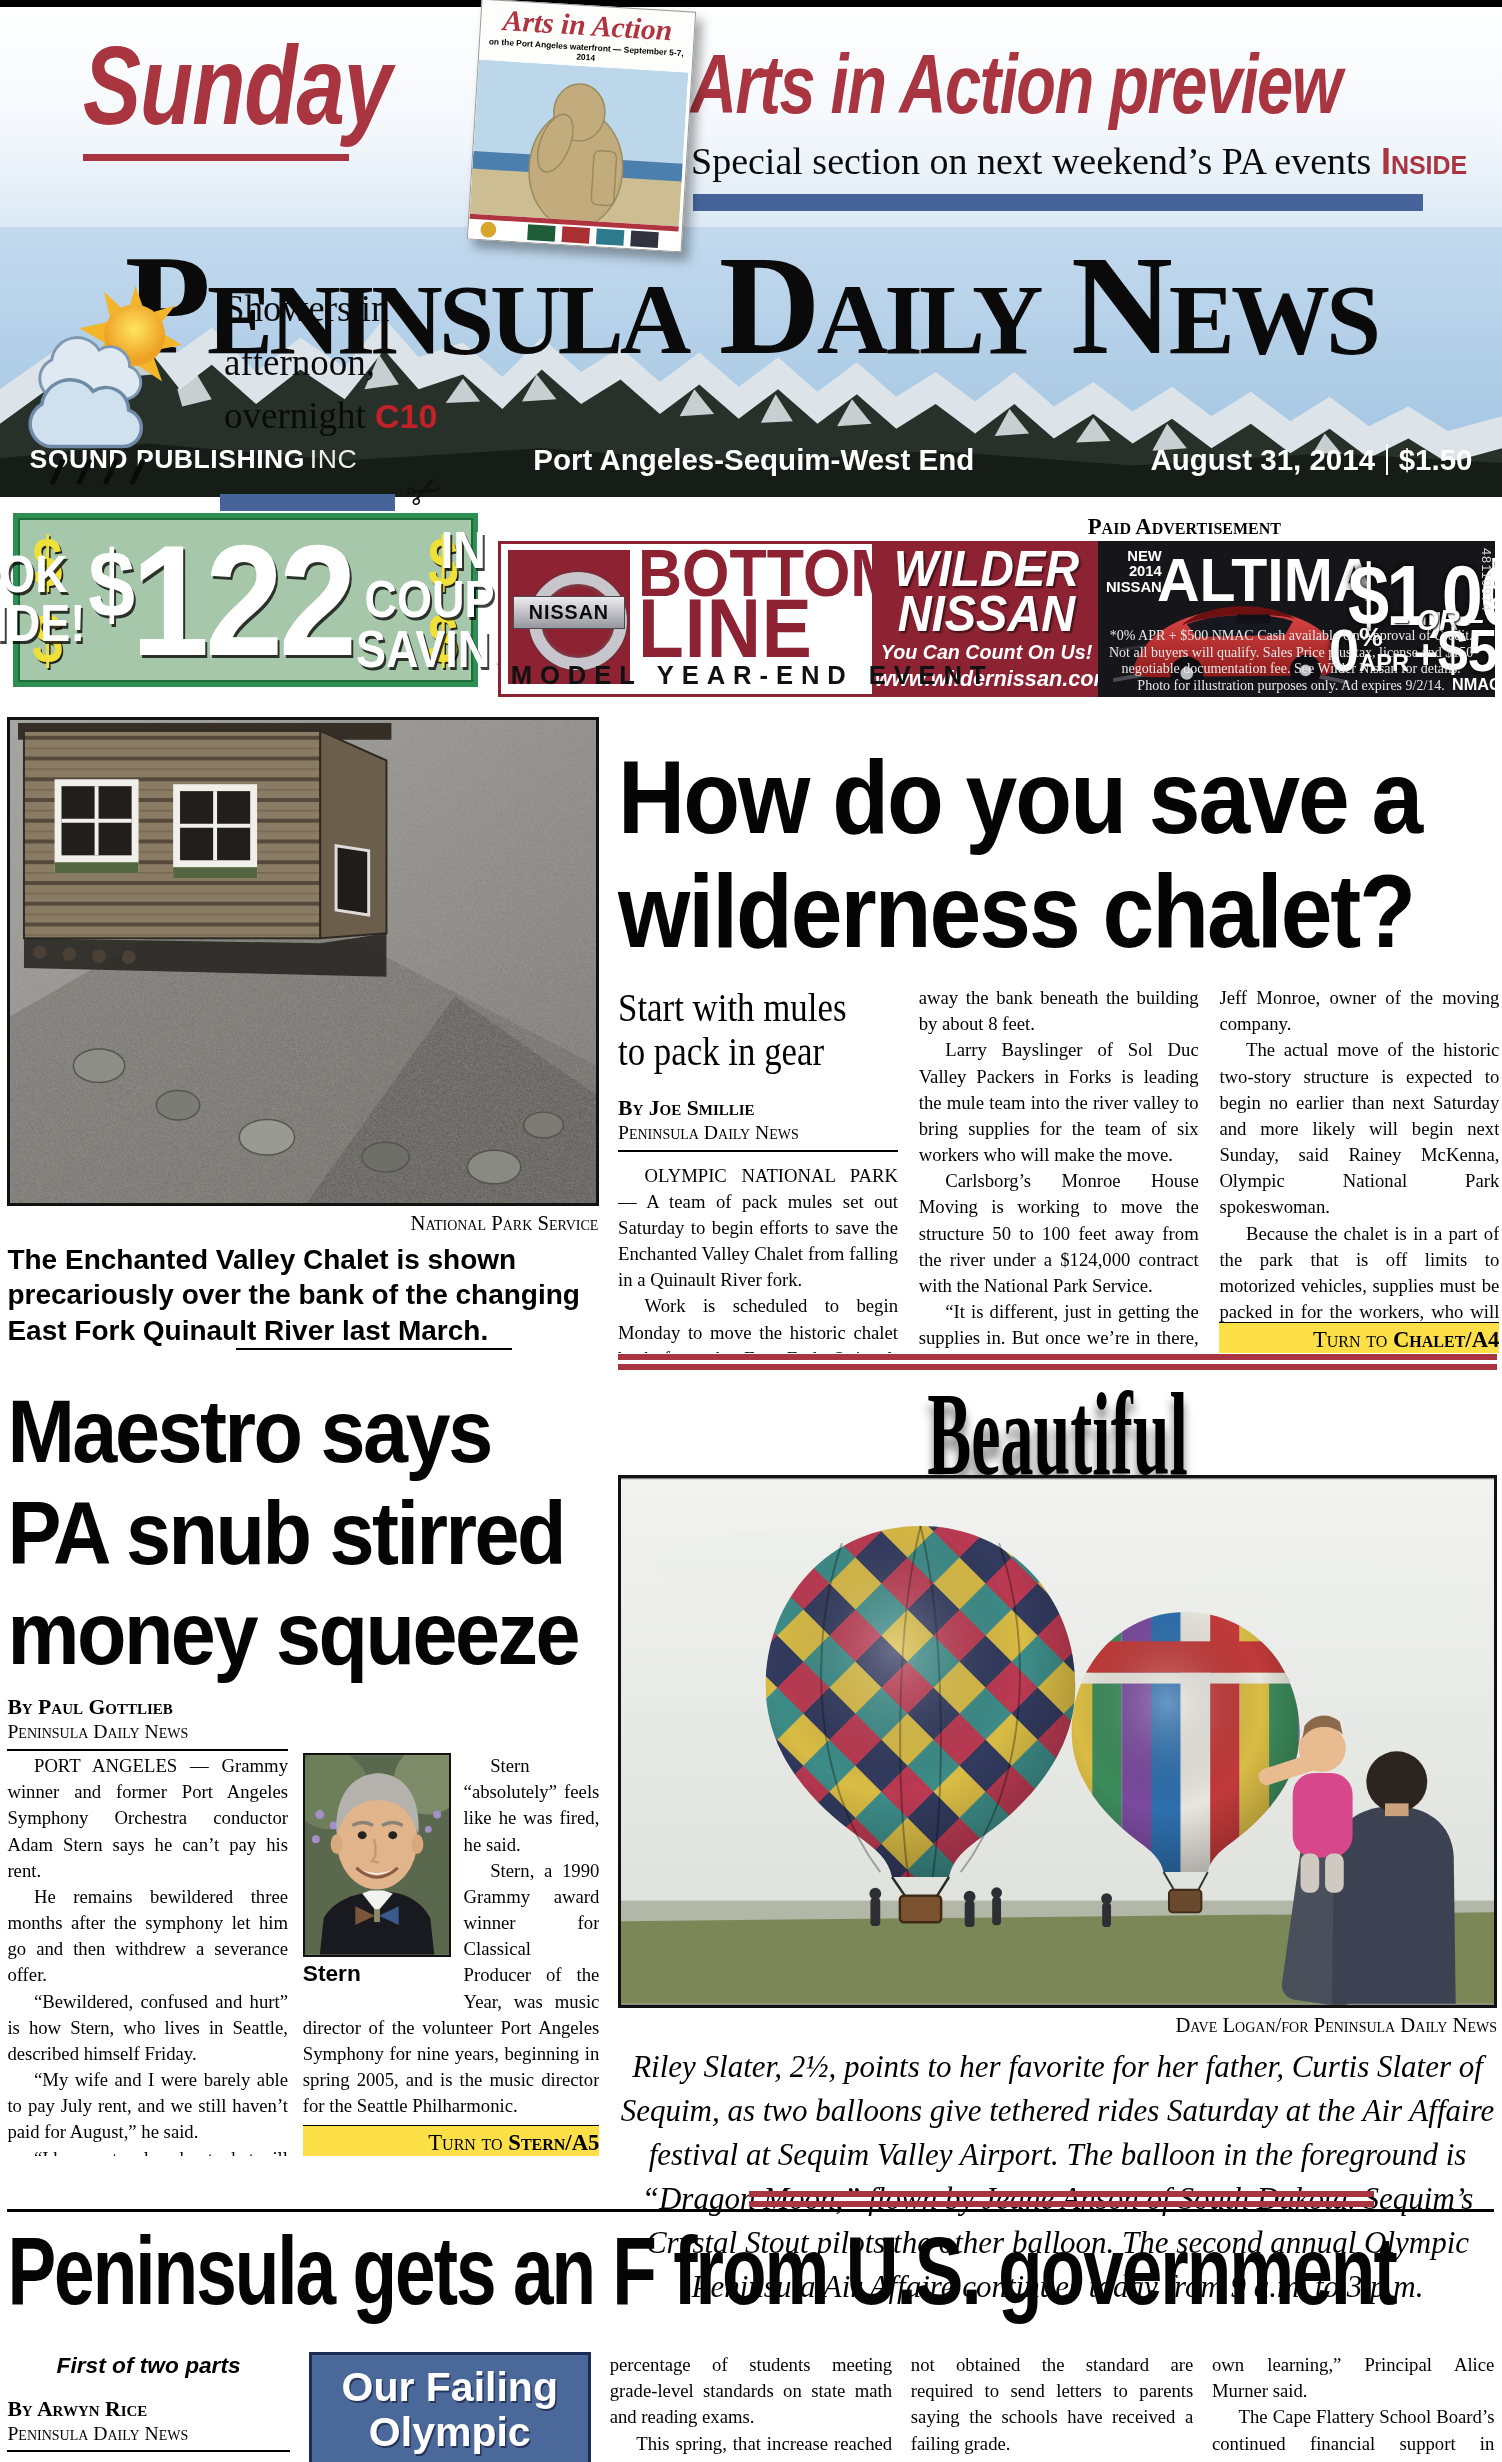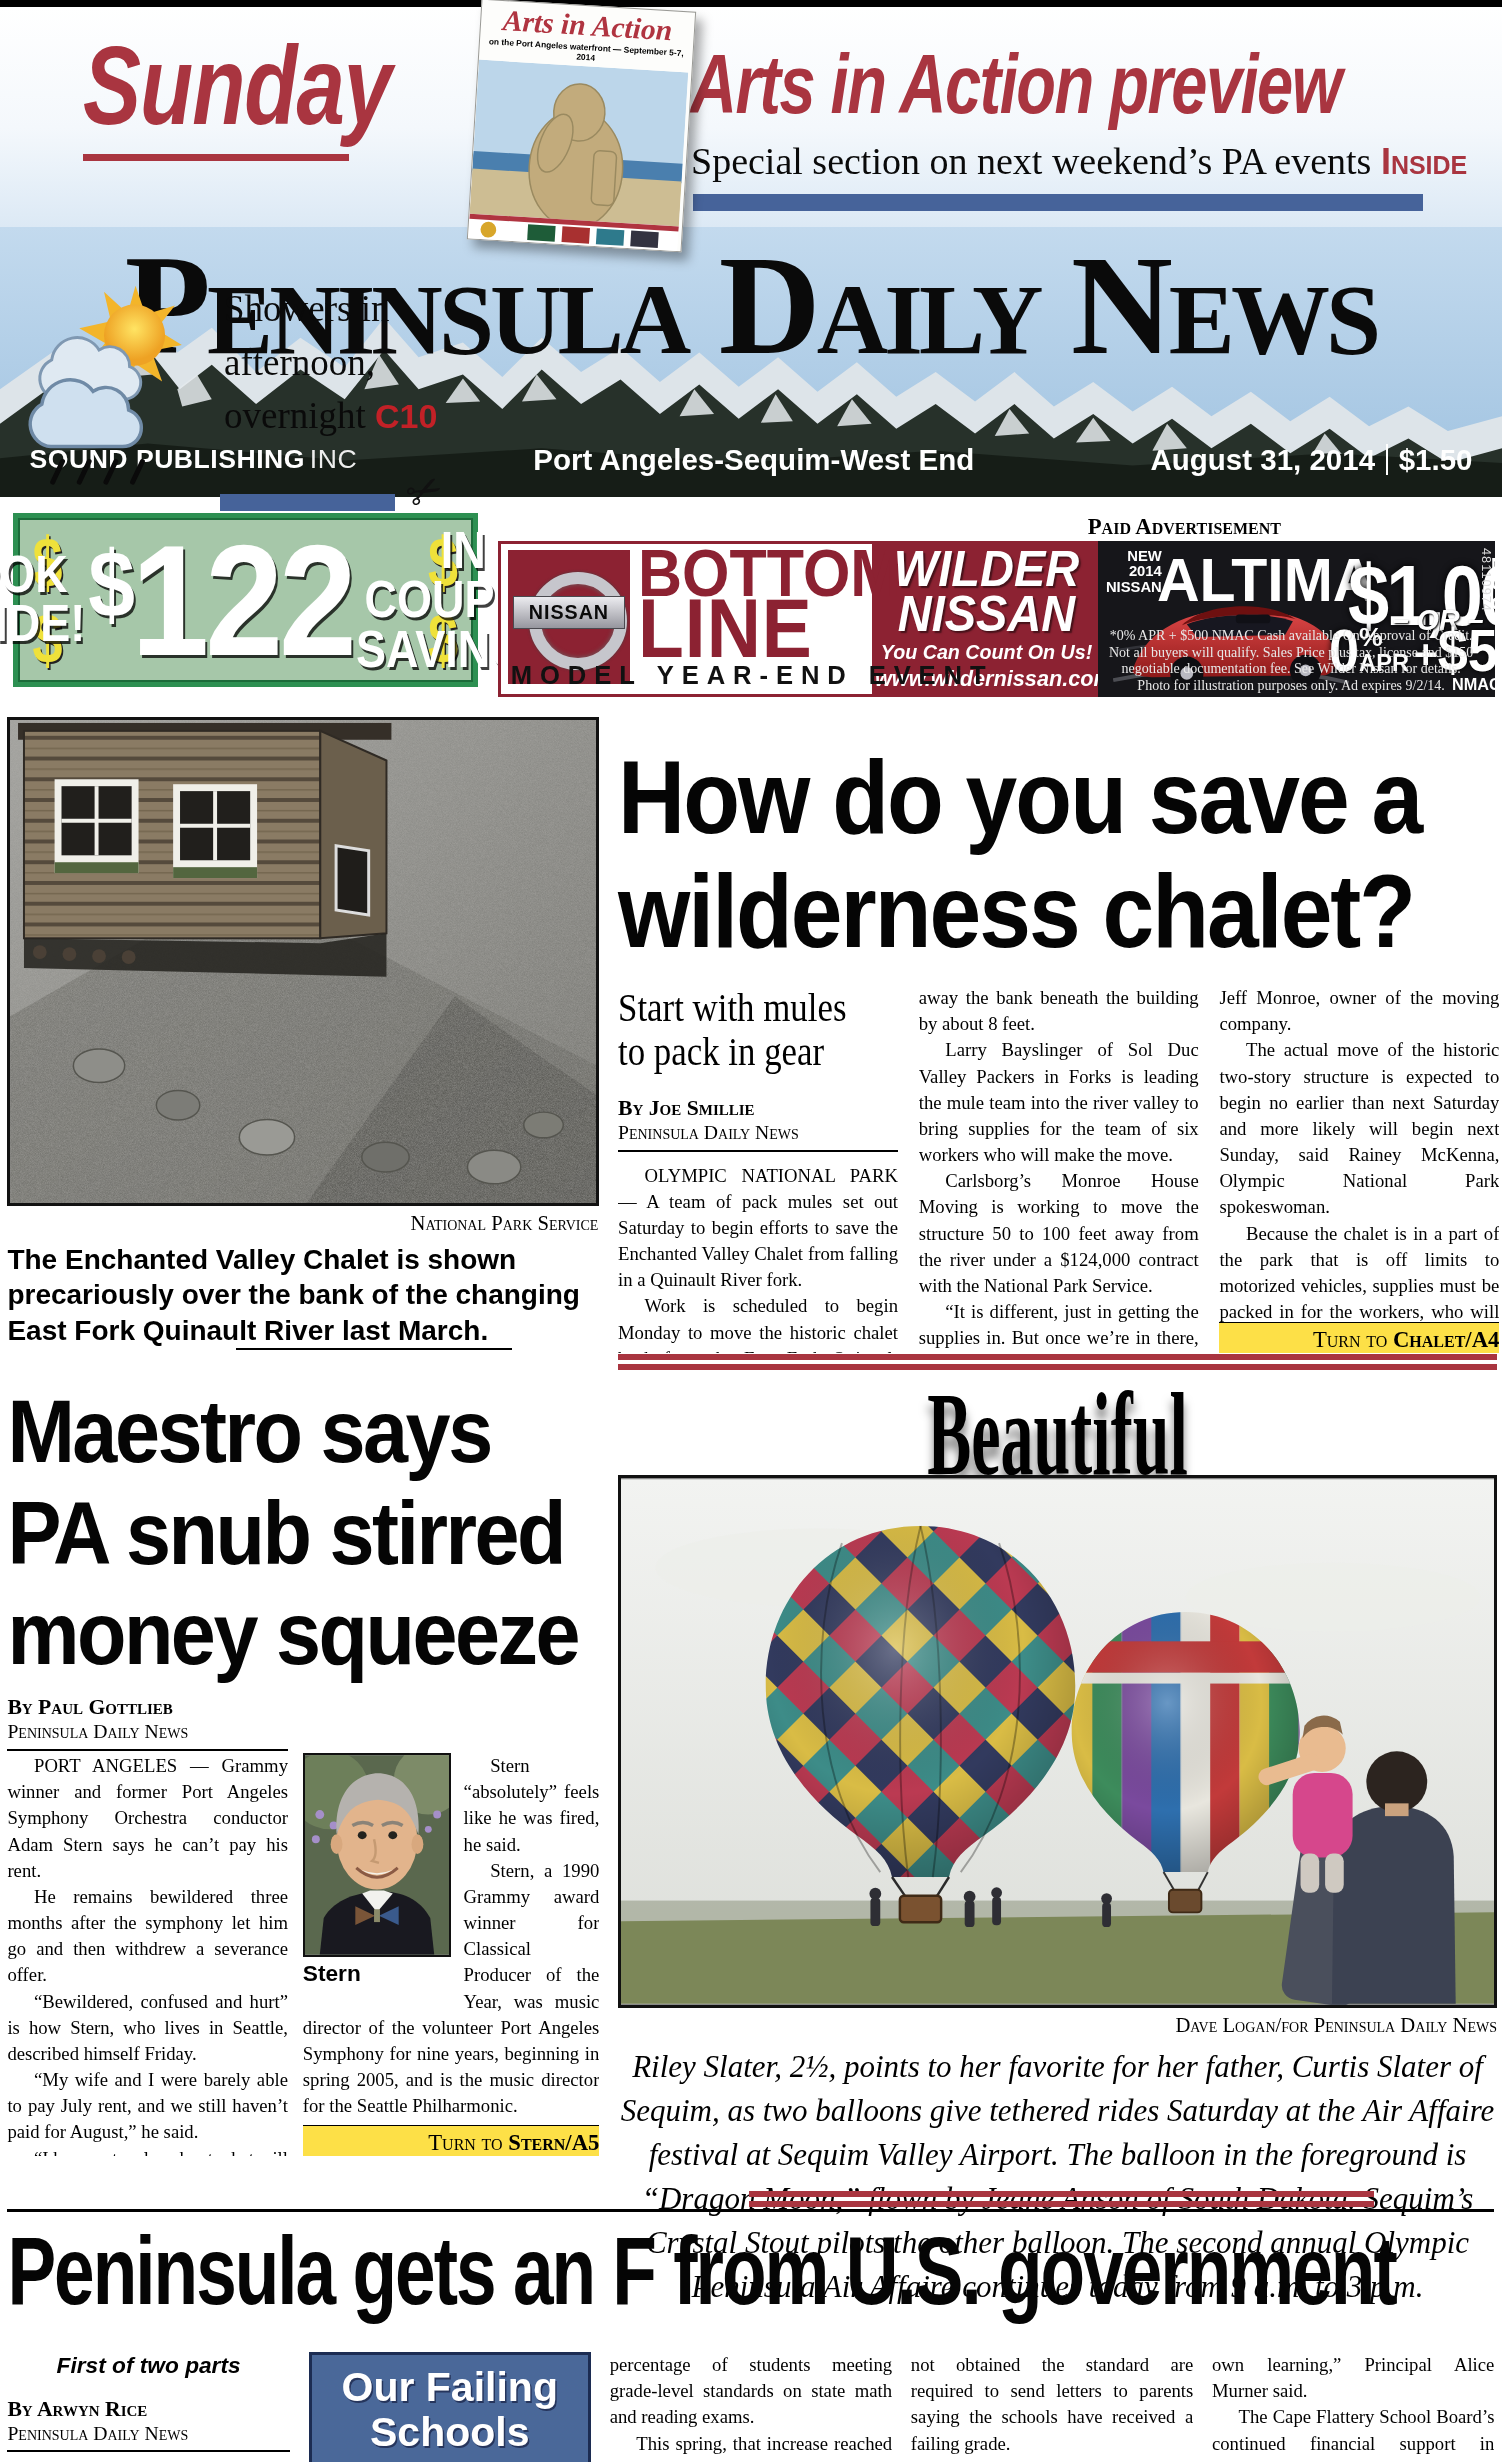--- a/index.html
+++ b/index.html
@@ -664,21 +664,21 @@
         <div class="byorg">Peninsula Daily News</div>
         <div class="byrule"></div>
         <div class="story">
             <p>Most public schools on the North Olympic Peninsula will have to send letters home to parents saying they have failed.</p>
           </div>
       </div>
     </div>
     <div class="scol h1">
       <div class="inner h1">
         <div class="failbox">
-          <span>Our Failing</span><br><span>Schools</span>
+          <span>Our Failing</span><br><span>Olympic</span>
         </div>
 
       </div>
     </div>
     <div class="scol h2">
       <div class="inner h2">
         <div class="story cont">
             <p>percentage of students meeting grade-level standards on state math and reading exams.</p>
             <p>This spring, that increase reached its peak, with 100 percent passage in all grade levels required.</p>
           </div>

